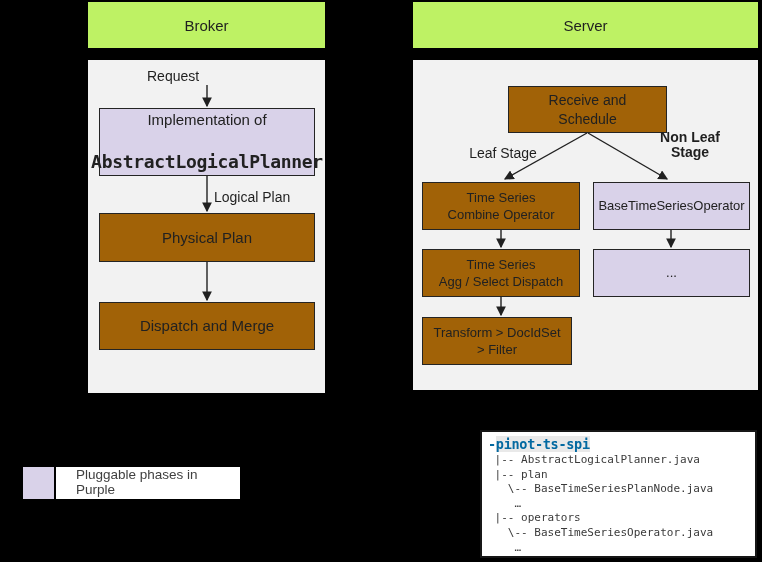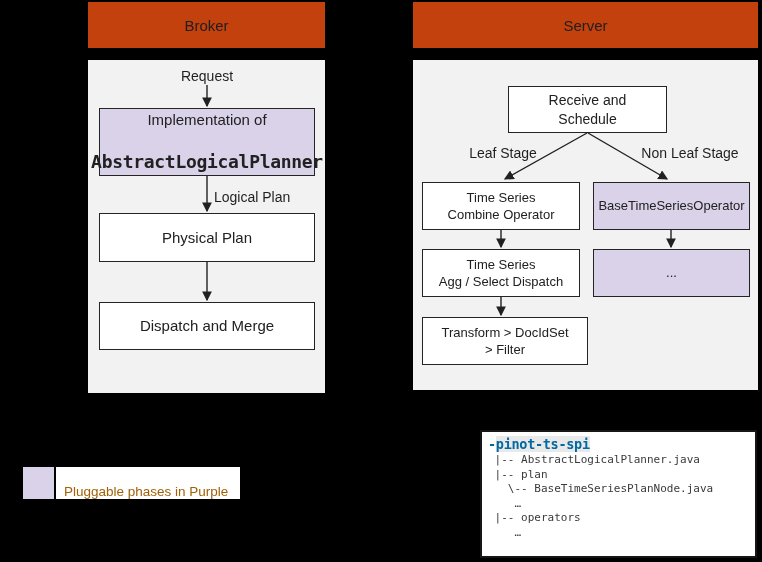--- a/index.html
+++ b/index.html
@@ -7,33 +7,33 @@
   body {
     width: 762px; height: 562px;
     background: #000;
     position: relative;
     font-family: "Liberation Sans", sans-serif;
     color: #1f1f1f;
     overflow: hidden;
   }
   .abs { position: absolute; }
   .lane-header {
-    background: #c2410c;
+    background: #bef264;
     display: flex; align-items: center; justify-content: center;
     font-size: 15px; color: #1f1f1f;
   }
   .panel { background: #F2F2F2; }
   .node {
     position: absolute;
     display: flex; flex-direction: column;
     align-items: center; justify-content: center;
     border: 1.5px solid #242424;
     text-align: center; line-height: 1.32; color: #212121;
   }
-  .green  { background: #ffffff; }
+  .green  { background: #a16207; }
   .purple { background: #D9D2E9; }
   .fs15 { font-size: 15px; }
   .fs14 { font-size: 14px; }
   .fs13 { font-size: 13px; }
   .mono-bold {
     font-family: "DejaVu Sans Mono", monospace;
     font-weight: bold; font-size: 18px; letter-spacing: -0.3px;
   }
   .flow-label {
     position: absolute; font-size: 14px; color: #1f1f1f;
@@ -44,23 +44,23 @@
     text-align: center; line-height: 15px;
   }
   #arrow-overlay {
     position: absolute; left: 0; top: 0;
     width: 762px; height: 562px;
     pointer-events: none;
   }
   .legend-swatch { background: #D9D2E9; }
   .legend-labelbox {
     background: #fff;
-    display: flex; align-items: flex-end;
-    font-size: 13.5px; color: #a16207;
-    padding-left: 8px;
+    display: flex; align-items: flex-start;
+    font-size: 13.5px; color: #404040;
+    padding-left: 20px;
   }
   .code-box {
     background: #fff;
     border: 2px solid #161616;
     padding: 3px 4px 0 6px;
     font-family: "DejaVu Sans Mono", monospace;
     color: #3a3a3a;
   }
   .code-title {
     font-size: 13.5px; font-weight: bold; color: #0369a1;
@@ -73,21 +73,21 @@
 </style>
 </head>
 <body>
 
 <div class="abs lane-header" style="left:88px; top:2px; width:237px; height:46px;">
   <span>Broker</span>
 </div>
 
 <div class="abs panel" style="left:88px; top:60px; width:237px; height:333px;"></div>
 
-<div class="flow-label" style="left:147px; top:68px; width:120px; text-align:center;">Request</div>
+<div class="flow-label" style="left:147px; top:68px; width:120px; ">Request</div>
 
 <div class="node purple" style="left:99px; top:108px; width:216px; height:68px;gap:20px;">
   <div class="fs15">Implementation of</div>
   <div class="mono-bold">AbstractLogicalPlanner</div>
 </div>
 
 <div class="flow-label" style="left:214px; top:189px;">Logical Plan</div>
 
 <div class="node green fs15" style="left:99px; top:213px; width:216px; height:49px;">
   <div>Physical Plan</div>
@@ -102,57 +102,58 @@
 </div>
 
 <div class="abs panel" style="left:413px; top:60px; width:345px; height:330px;"></div>
 
 <div class="node green fs14" style="left:508px; top:86px; width:159px; height:47px;">
   <div>Receive and</div>
   <div>Schedule</div>
 </div>
 
 <div class="branch-label" style="left:453px; top:146px; width:100px;">Leaf Stage</div>
-<div class="branch-label" style="left:640px; top:146px; width:100px;">Non Leaf Stage</div>
+<div class="branch-label" style="left:640px; top:130px; width:100px;font-weight:bold;">Non Leaf Stage</div>
 
 <div class="node green fs13" style="left:422px; top:182px; width:158px; height:48px;">
   <div>Time Series</div>
   <div>Combine Operator</div>
 </div>
 
 <div class="node purple fs13" style="left:593px; top:182px; width:157px; height:48px;">
   <div>BaseTimeSeriesOperator</div>
 </div>
 
 <div class="node green fs13" style="left:422px; top:249px; width:158px; height:48px;">
   <div>Time Series</div>
   <div>Agg / Select Dispatch</div>
 </div>
 
 <div class="node purple fs13" style="left:593px; top:249px; width:157px; height:48px;">
   <div>...</div>
 </div>
 
-<div class="node green fs13" style="left:422px; top:317px; width:166px; height:48px;">
+<div class="node green fs13" style="left:422px; top:317px; width:150px; height:48px;">
   <div>Transform &gt; DocIdSet</div>
   <div>&gt; Filter</div>
 </div>
 
 <div class="abs legend-swatch" style="left:23px; top:467px; width:31px; height:32px;"></div>
 <div class="abs legend-labelbox" style="left:56px; top:467px; width:184px; height:32px;">
   <span>Pluggable phases in Purple</span>
 </div>
 
 <div class="abs code-box" style="left:480px; top:430px; width:277px; height:128px;">
   <div class="code-title"><span>-</span><span class="hl">pinot-ts-spi</span></div>
   <div class="code-line"> |-- AbstractLogicalPlanner.java</div>
   <div class="code-line"> |-- plan</div>
   <div class="code-line">   \-- BaseTimeSeriesPlanNode.java</div>
   <div class="code-line">    …</div>
   <div class="code-line"> |-- operators</div>
+  <div class="code-line">   \-- BaseTimeSeriesOperator.java</div>
   <div class="code-line">    …</div>
 </div>
 
 <svg id="arrow-overlay" width="762" height="562" viewBox="0 0 762 562" xmlns="http://www.w3.org/2000/svg">
   <defs>
     <marker id="ah" viewBox="0 0 8 8" refX="7" refY="4" markerWidth="7" markerHeight="7" orient="auto-start-reverse">
       <path d="M0,0 L8,4 L0,8 z" fill="#212121"></path>
     </marker>
   </defs>
   <g stroke="#212121" stroke-width="1.4" fill="none">

